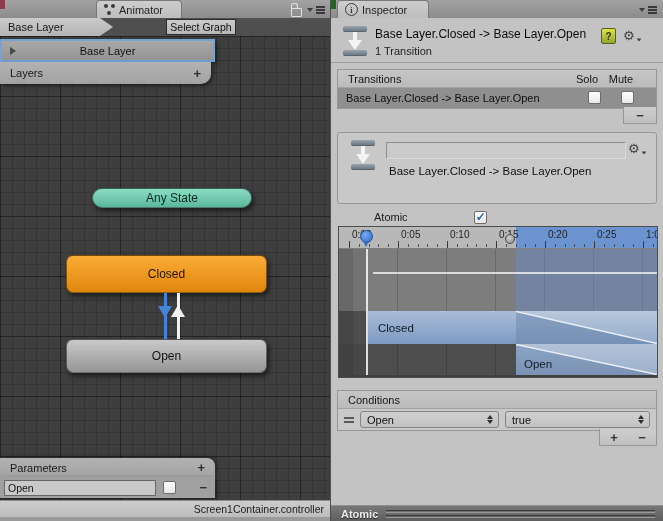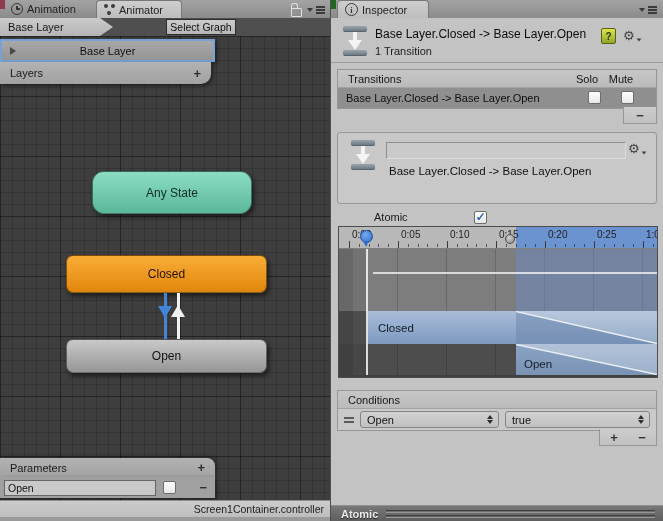--- a/index.html
+++ b/index.html
@@ -52,21 +52,21 @@
   .layer-row .tri{position:absolute;left:8px;top:6px;width:0;height:0;
      border-top:4px solid transparent;border-bottom:4px solid transparent;border-left:6px solid #4a4a4a;}
   .layers-hdr{left:0;top:26px;width:211px;height:22px;background:linear-gradient(#b2b2b2,#a2a2a2);
      border-radius:0 0 10px 0;box-shadow:2px 2px 4px rgba(0,0,0,.45);
      display:flex;align-items:center;padding:0 10px;box-sizing:border-box;color:#1a1a1a;}
   .plusminus{font-size:13px;font-weight:bold;color:#2e2e2e;line-height:1;}
   .spacer{flex:1;}
 
   .node{border-radius:7px;border:1px solid rgba(0,0,0,.45);box-shadow:2px 3px 5px rgba(0,0,0,.55);
         display:flex;align-items:center;justify-content:center;font-size:12px;box-sizing:border-box;}
-  #node-anystate{left:92px;top:135px;width:160px;height:43px;
+  #node-anystate{left:92px;top:152px;width:160px;height:20px;
      background:linear-gradient(#8bddc4,#5bb79a);color:#0d2d25;border-radius:12px;}
   #node-closed{left:66px;top:219px;width:201px;height:38px;
      background:linear-gradient(#f9ad36,#e1860c);color:#241100;}
   #node-open{left:66px;top:303px;width:201px;height:34px;
      background:linear-gradient(#c9c9c9,#969696);color:#141414;}
 
   .tline{width:3px;top:257px;height:46px;}
   #arrow-blue-line{left:164px;background:#4383d8;}
   #arrow-white-line{left:177px;background:#f1f1f1;}
   #arrow-blue-head{left:158px;top:270px;width:0;height:0;border-left:7px solid transparent;
@@ -191,24 +191,20 @@
 </style>
 </head>
 <body>
 
 <div id="app">
 
   <div id="left" class="abs">
 
     <div class="tabbar abs">
       <div class="corner-strip abs" style="left:0;background:#8e3b4d;"></div>
-      <div class="tab abs" style="left:4px;top:0;">
-        <span class="clock-icon"></span>
-        <span class="lbl">Animation</span>
-      </div>
       <div class="tab active abs" style="left:96px;top:0;width:86px;">
         <span class="sm-icon">
             <i></i>
             <i></i>
             <i></i>
           </span>
         <span class="lbl">Animator</span>
       </div>
       <div class="panemenu abs" style="right:5px;top:6px;">
         <span class="caret"></span>

